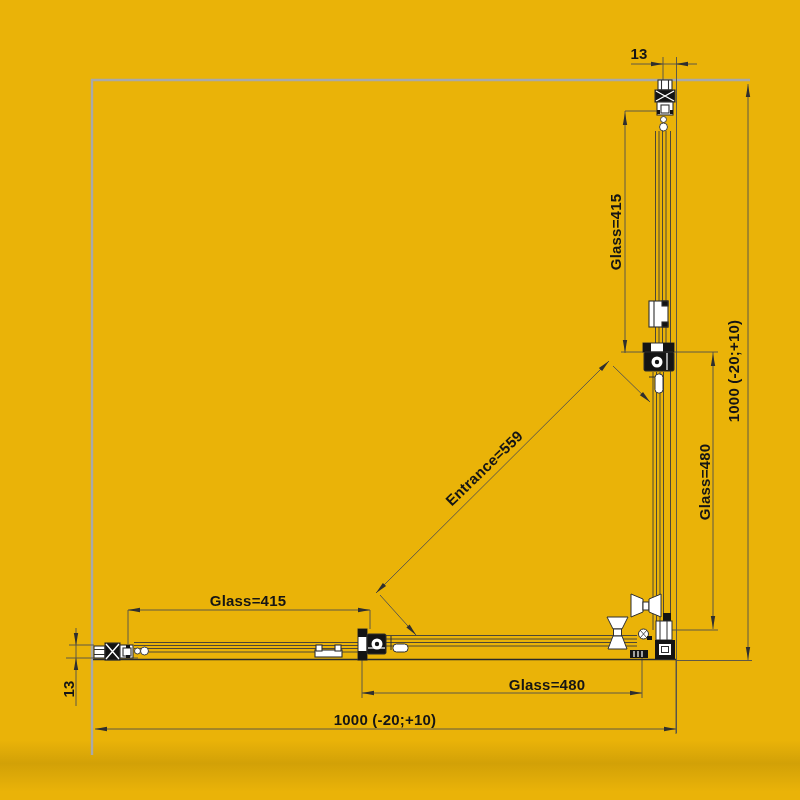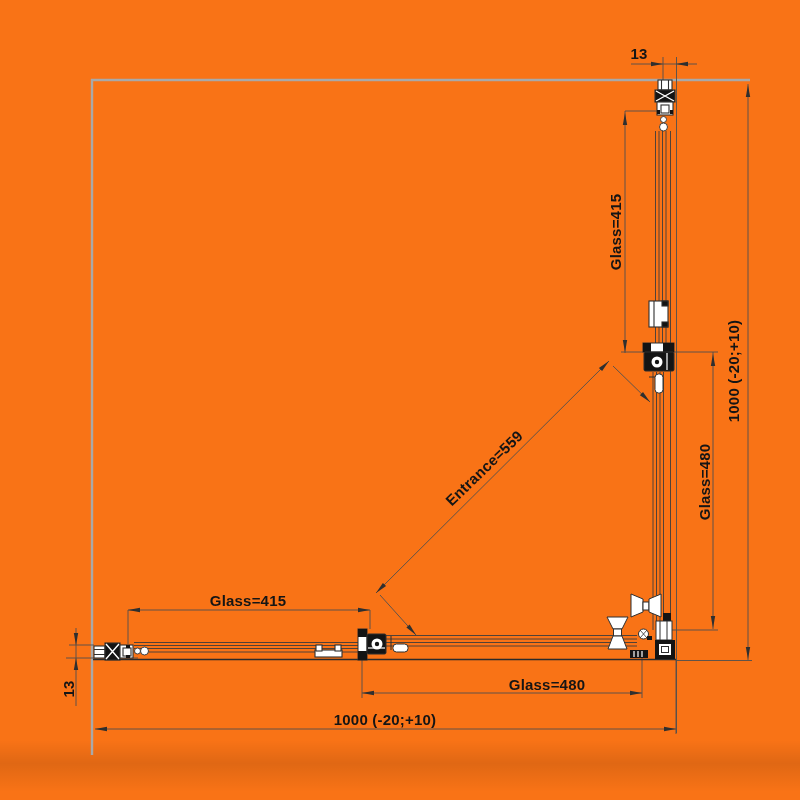--- a/index.html
+++ b/index.html
@@ -1,17 +1,17 @@
 <!DOCTYPE html>
 <html><head>
 <meta charset="utf-8">
 <style>
   html,body{margin:0;padding:0;background:#fff;}
   .stage{
-    position:relative;width:800px;height:800px;background:#f97316;overflow:hidden;
+    position:relative;width:800px;height:800px;background:#eab308;overflow:hidden;
     font-family:"Liberation Sans","DejaVu Sans",sans-serif;
   }
   .shadow-band{
     position:absolute;left:0;top:740px;width:800px;height:52px;
     background:linear-gradient(180deg, rgba(0,0,0,0) 0%, rgba(0,0,0,0.10) 45%, rgba(0,0,0,0.0) 100%);
   }
   svg{position:absolute;left:0;top:0;}
   .dim-label{
     position:absolute;font-size:15px;font-weight:bold;color:#151515;
     white-space:nowrap;letter-spacing:0.2px;

